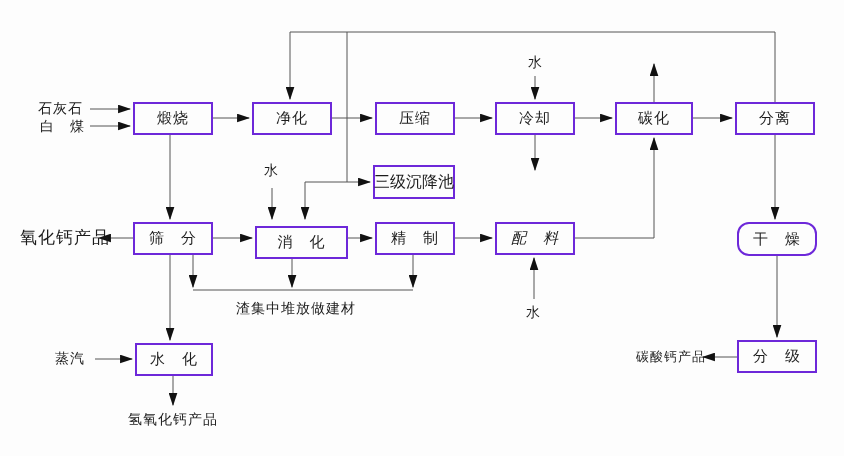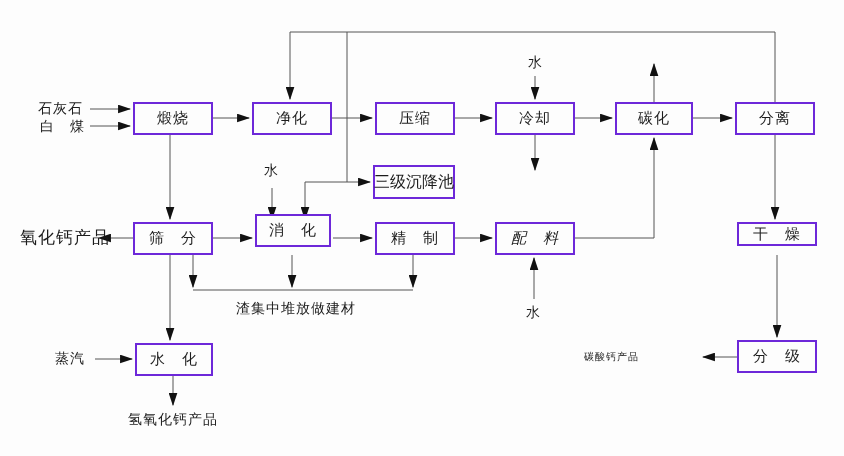--- a/index.html
+++ b/index.html
@@ -20,33 +20,33 @@
   }
   
   #b-calcination{left:133px;top:102px;width:80px;height:33px;}
   #b-purification{left:252px;top:102px;width:80px;height:33px;}
   #b-compression{left:375px;top:102px;width:80px;height:33px;}
   #b-cooling{left:495px;top:102px;width:80px;height:33px;}
   #b-carbonization{left:615px;top:102px;width:78px;height:33px;}
   #b-separation{left:735px;top:102px;width:80px;height:33px;}
   #b-settling{left:373px;top:165px;width:82px;height:34px;font-size:16px;letter-spacing:0;}
   #b-sieving{left:133px;top:222px;width:80px;height:33px;}
-  #b-digestion{left:255px;top:214px;width:76px;height:33px;}
+  #b-digestion{left:255px;top:226px;width:93px;height:33px;}
   #b-refining{left:375px;top:222px;width:80px;height:33px;}
   #b-batching{left:495px;top:222px;width:80px;height:33px;font-style:italic;}
-  #b-drying{left:737px;top:222px;width:80px;height:24px;}
+  #b-drying{left:737px;top:222px;width:80px;height:34px;border-radius:12px;}
   #b-hydration{left:135px;top:343px;width:78px;height:33px;}
   #b-classification{left:737px;top:340px;width:80px;height:33px;}
   
   #t-limestone{left:38px;top:100px;}
   #t-coal{left:40px;top:118px;}
   #t-cao{left:20px;top:229px;font-size:17px;}
   #t-steam{left:55px;top:350px;text-align:center;}
   #t-caoh2{left:128px;top:411px;}
-  #t-caco3{left:584px;top:348px;font-size:10px;}
+  #t-caco3{left:636px;top:348px;font-size:13px;}
   #t-slag{left:236px;top:300px;}
   #t-water-cooling{left:528px;top:54px;}
   #t-water-digestion{left:264px;top:162px;}
   #t-water-batching{left:526px;top:304px;}
 </style>
 </head>
 <body>
 
 <div id="canvas">
 

